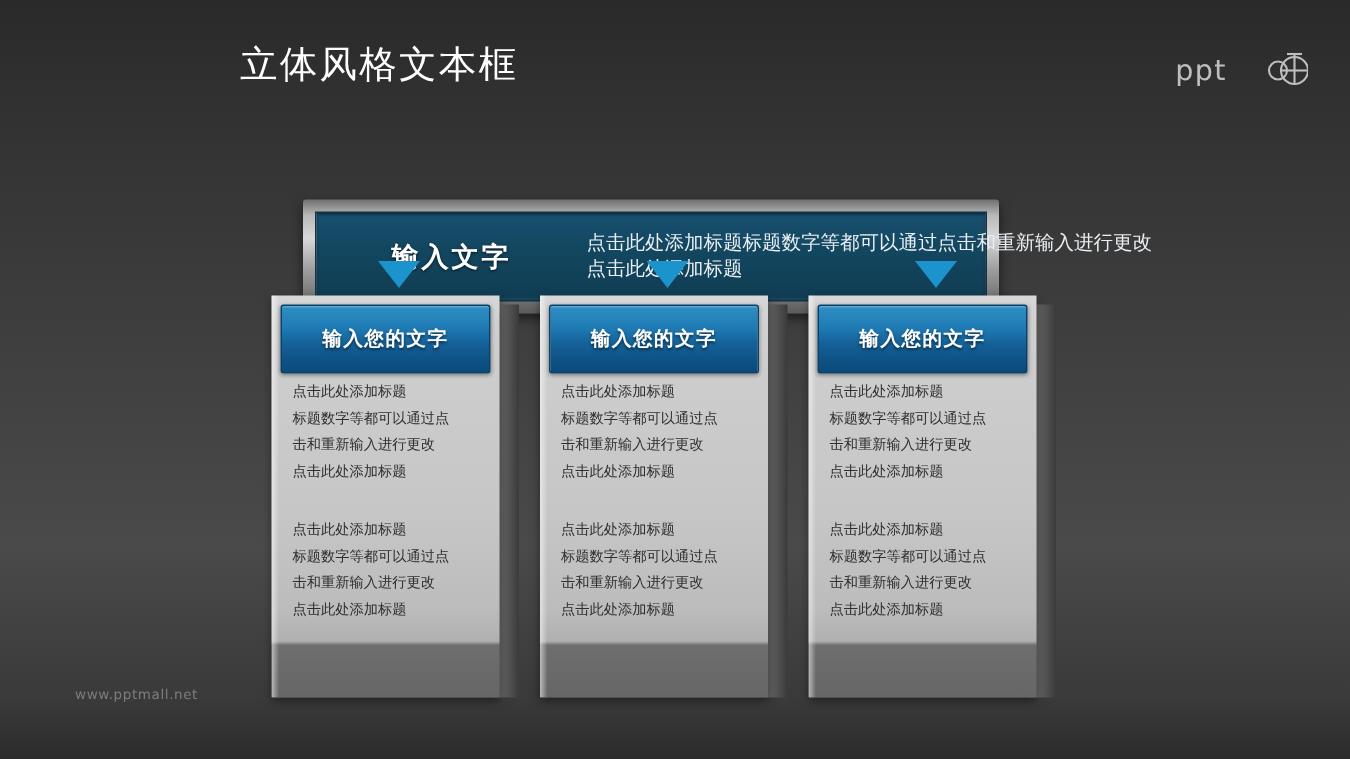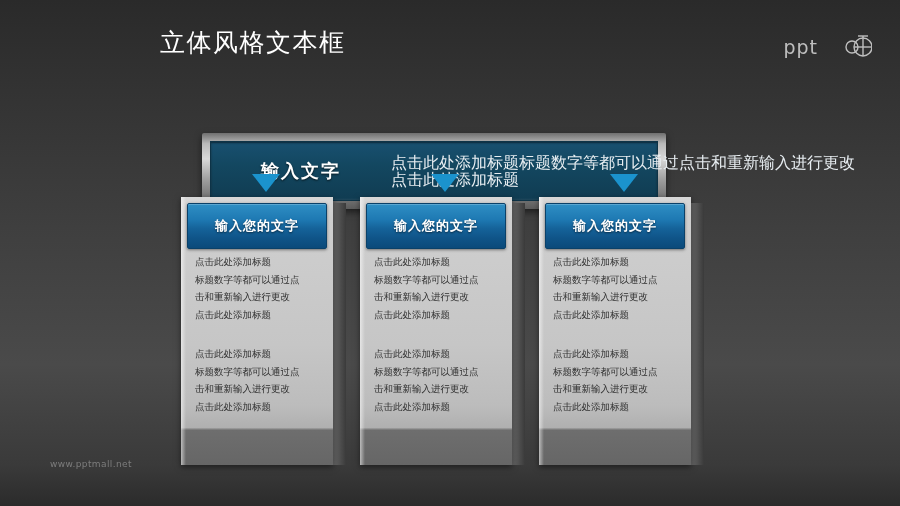--- a/index.html
+++ b/index.html
@@ -94,21 +94,21 @@
     text-align: center;
     font-size: 18px;
     font-weight: bold;
     color: #ffffff;
     letter-spacing: 2px;
     text-shadow: 0 1px 2px rgba(0,0,0,.7);
   }
   .banner-body {
     flex: 1 1 auto;
     padding-right: 14px;
-    font-size: 16px;
+    font-size: 13px;
     line-height: 17px;
     color: #e8eef2;
   }
   .banner-body-line { display: block; white-space: nowrap; }
 
   
   .arrow {
     position: absolute;
     width: 0;
     height: 0;

